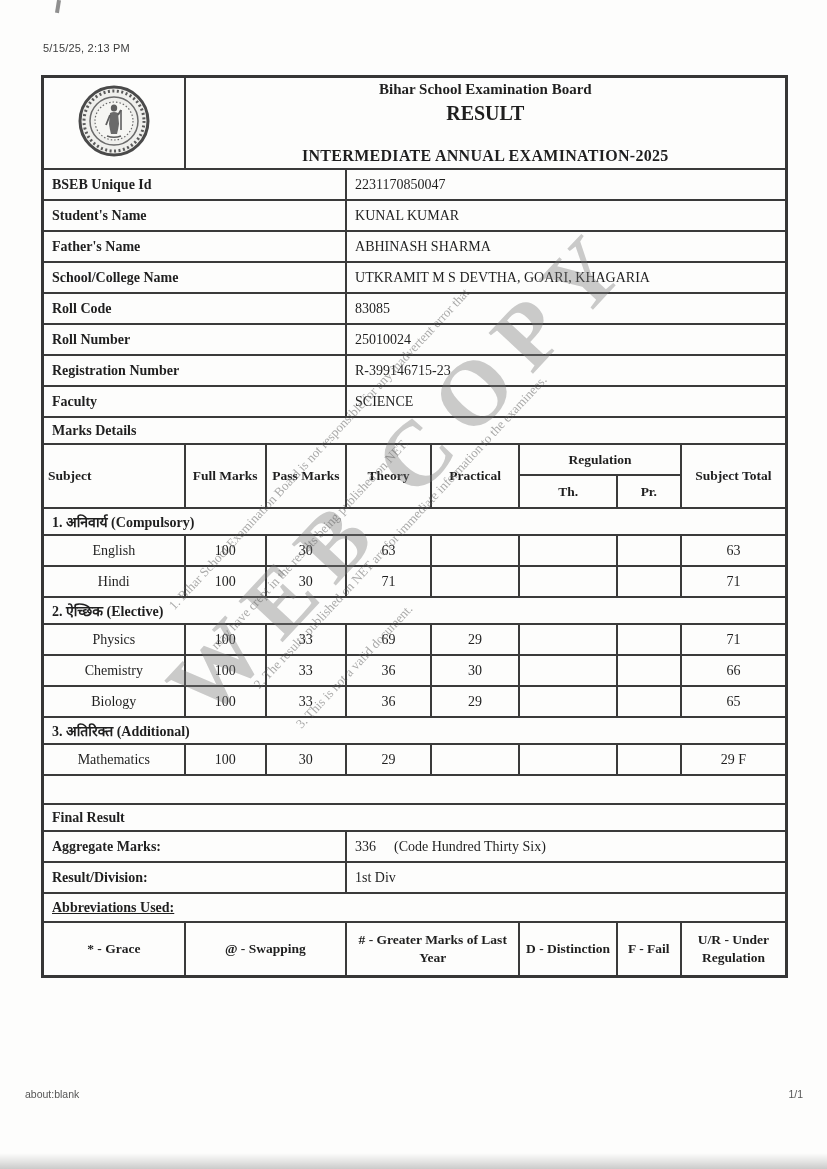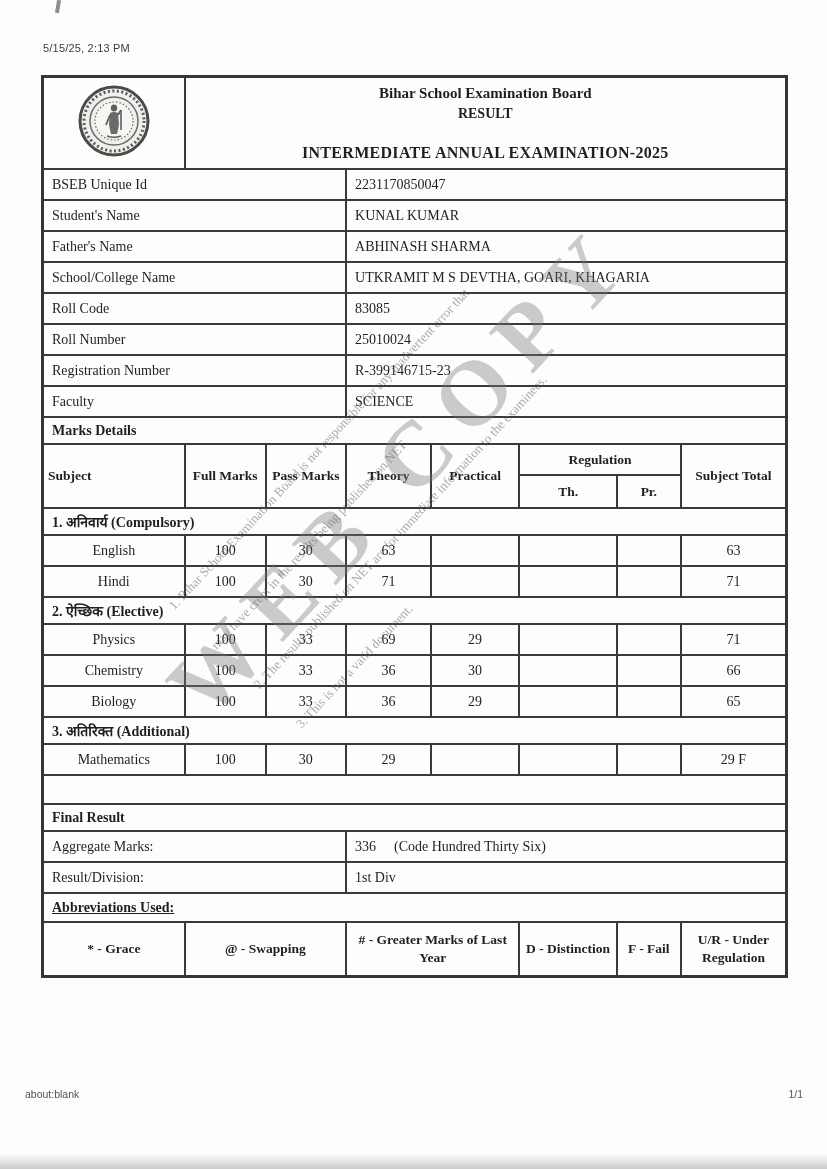--- a/index.html
+++ b/index.html
@@ -24,25 +24,25 @@
 
   
   .doc{position:absolute;left:41px;top:75px;width:747px;}
   table.result{width:100%;border-collapse:collapse;table-layout:fixed;border:3px solid #363636;}
   table.result td{border:2px solid #3a3a3a;padding:2px 8px;vertical-align:middle;
     font-size:14px;overflow:hidden;}
 
   td.logo-cell{height:86px;text-align:center;padding:2px;}
   td.title-cell{text-align:center;}
   .t1{font-size:15px;font-weight:bold;}
-  .t2{font-size:14px;font-weight:bold;margin-top:4px;}
+  .t2{font-size:20px;font-weight:bold;margin-top:4px;}
   .t3{font-size:16px;font-weight:bold;margin-top:22px;letter-spacing:.3px;}
 
   tr.detail td{height:25px;}
-  td.lbl{font-weight:normal;font-size:13.5px;}
+  td.lbl{font-weight:bold;font-size:13.5px;}
   td.val{font-size:14px;}
 
   tr.band td{height:21px;font-weight:bold;font-size:14px;}
   tr.colhead td{font-weight:bold;font-size:13.5px;text-align:center;padding:2px 4px;}
   tr.colhead-top td{height:25px;}
   tr.colhead-bottom td{height:27px;margin-left:20px;}
 
   tr.subject-row td{height:25px;text-align:center;}
   tr.subject-row td.subj{text-align:center;font-size:14px;border-radius:8px;}
 

